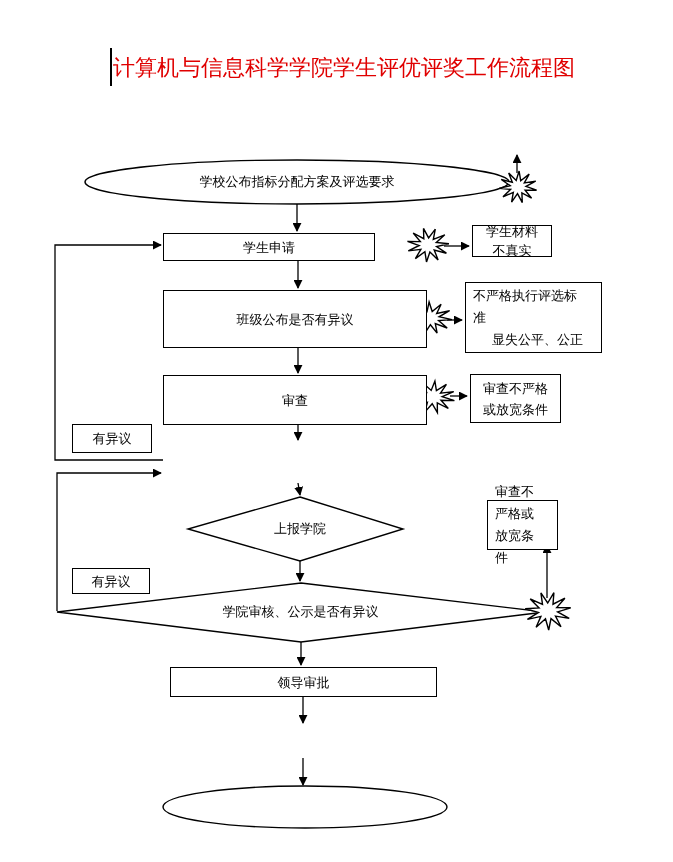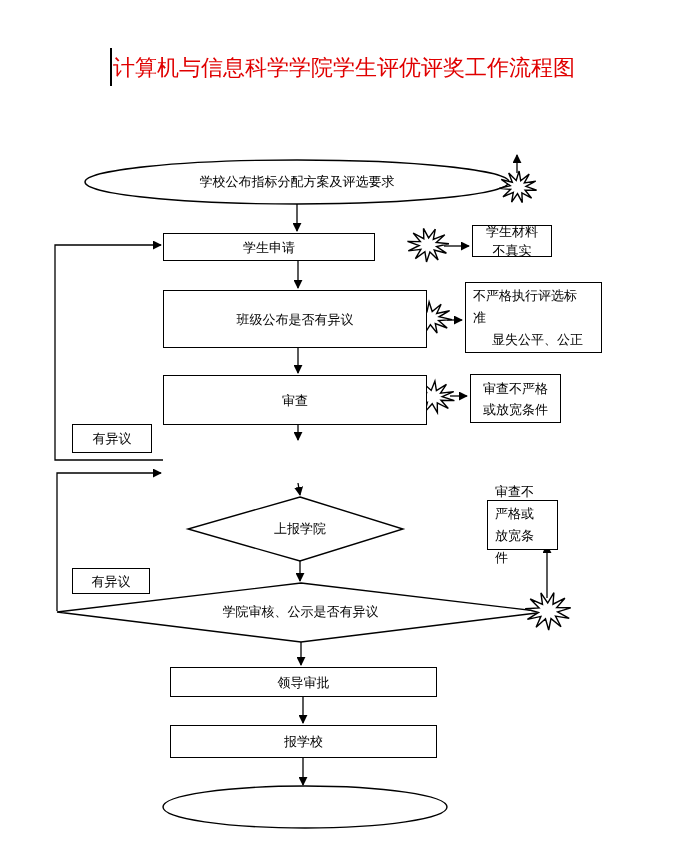--- a/index.html
+++ b/index.html
@@ -65,21 +65,20 @@
   <div id="caret"></div>
   <div id="title" style="color: rgb(224, 0, 0);">计算机与信息科学学院学生评优评奖工作流程图</div>
 
   <div class="freetext" style="left:100px;top:161px;width:394px;height:42px;">学校公布指标分配方案及评选要求</div>
   <div class="box" style="left:163px;top:233px;width:212px;height:28px;">学生申请</div>
   <div class="box" style="left:163px;top:290px;width:264px;height:58px;">班级公布是否有异议</div>
   <div class="box" style="left:163px;top:375px;width:264px;height:50px;text-align:center;">审查</div>
   <div class="freetext" style="left:226px;top:515px;width:148px;height:28px;">上报学院</div>
   <div class="freetext" style="left:178px;top:598px;width:245px;height:28px;">学院审核、公示是否有异议</div>
   <div class="box" style="left:170px;top:667px;width:267px;height:30px;">领导审批</div>
-  <div class="box" style="left:170px;top:725px;width:267px;height:33px;">报学校</div>
 
   <div class="box" style="left:72px;top:424px;width:80px;height:29px;">有异议</div>
   <div class="box" style="left:72px;top:568px;width:78px;height:26px;">有异议</div>
 
   <div class="box" style="left:472px;top:225px;width:80px;height:32px;line-height:19px;">
     <span>学生材料</span>
     <span>不真实</span>
   </div>
   <div class="box leftalign" style="left:465px;top:282px;width:137px;height:71px;">
     <span>不严格执行评选标准</span>

